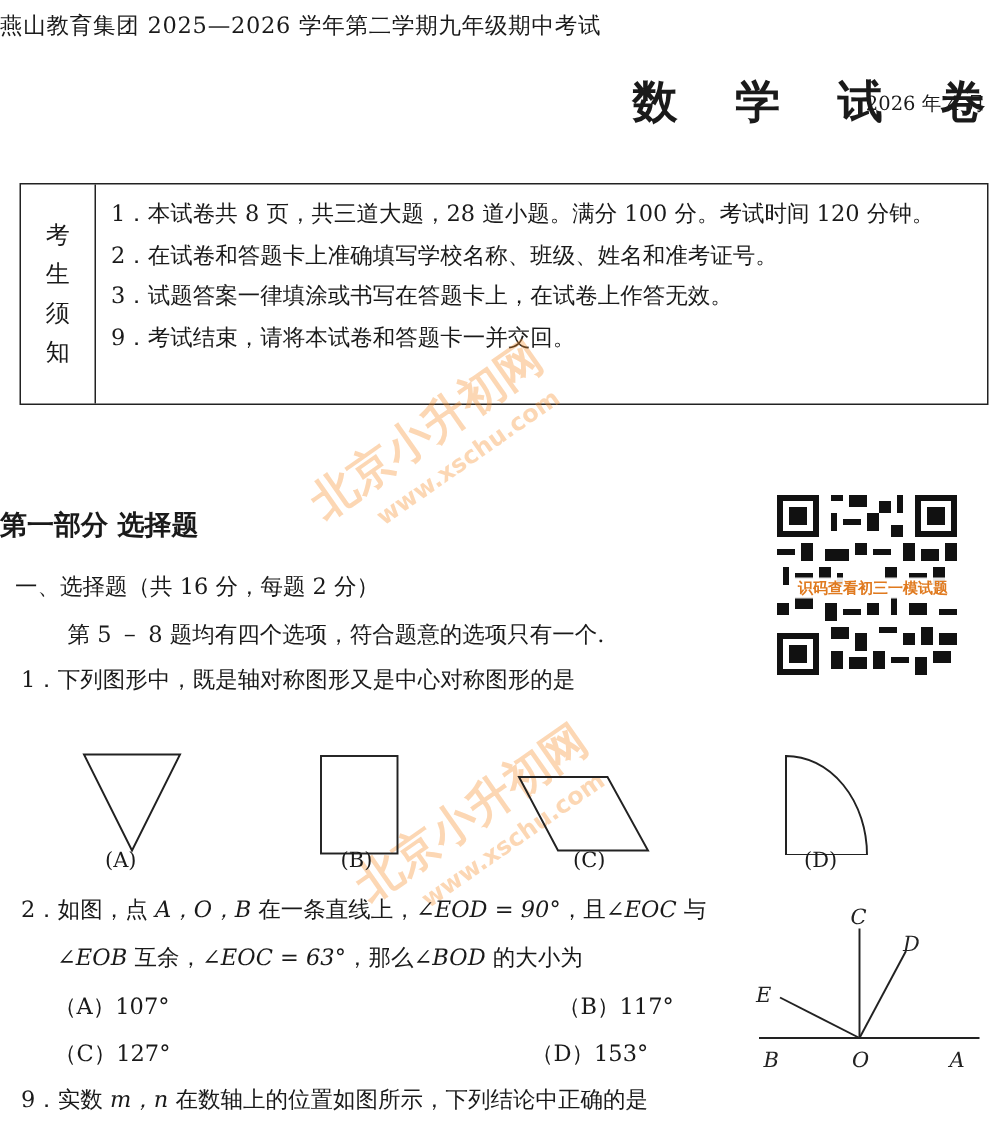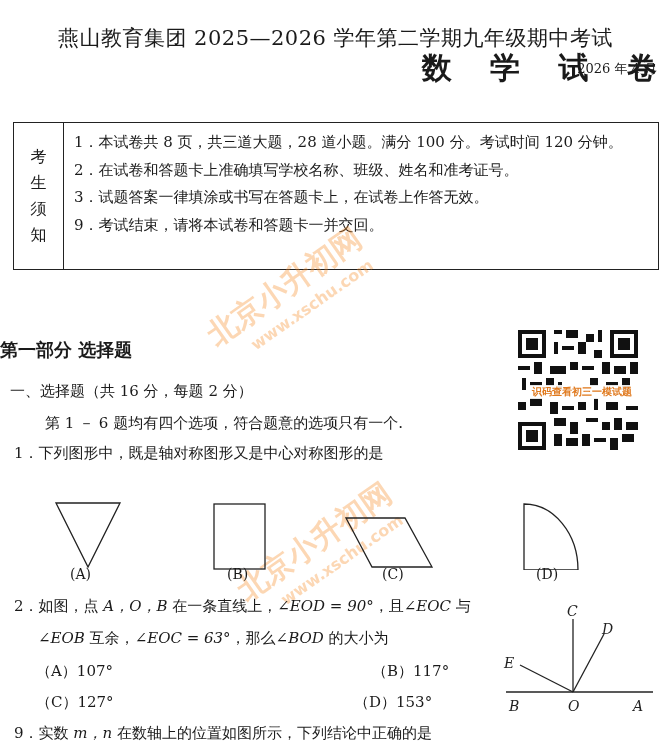--- a/index.html
+++ b/index.html
@@ -2,21 +2,21 @@
 <html><head>
 <meta charset="utf-8">
 <style>
   html, body { margin: 0; padding: 0; background: #ffffff; }
   body {
     width: 671px; height: 756px; position: relative; overflow: hidden;
     font-family: "DejaVu Serif", "Liberation Serif", serif;
     color: #1a1a1a;
   }
   .abs { position: absolute; white-space: nowrap; }
-  .title1 { left: 0; width: 671px; top: 8px; text-align: center; font-size: 21px; letter-spacing: 0.5px; margin-top: 16px; }
+  .title1 { left: 0; width: 671px; top: 8px; text-align: left; font-size: 15px; letter-spacing: 0.5px; }
   .title2 { left: 0; width: 671px; top: 48px; text-align: right; font-size: 30px; font-weight: bold; letter-spacing: 14px; }
   .date { right: 14px; top: 60px; font-size: 13px; }
 
   .notice {
     position: absolute; left: 13px; top: 122px; width: 646px; height: 148px;
     border: 1.5px solid #222; box-sizing: border-box; display: flex;
   }
   .notice-label {
     width: 49px; border-right: 1.5px solid #222; display: flex; flex-direction: column;
     align-items: center; justify-content: center; font-size: 16px; line-height: 26px;
@@ -79,21 +79,21 @@
   <span class="wm-main">北京小升初网</span>
   <span class="wm-sub">www.xschu.com</span>
 </div>
 <div class="watermark" style="left:230px; top:520px;">
   <span class="wm-main">北京小升初网</span>
   <span class="wm-sub">www.xschu.com</span>
 </div>
 
 <div class="abs section-title">第一部分   选择题</div>
 <div class="abs sec-head">一、选择题（共 16 分，每题 2 分）</div>
-<div class="abs sec-instr">第 1 － 6 题均有四个选项，符合题意的选项只有一个.</div>
+<div class="abs sec-instr">第 5 － 8 题均有四个选项，符合题意的选项只有一个.</div>
 
 <div class="qr">
   <svg width="128" height="128" viewBox="0 0 32 32" shape-rendering="crispEdges">
     <rect width="32" height="32" fill="#fff"></rect>
     <g fill="#111">
       <rect x="1" y="1" width="7" height="7"></rect>
         <rect x="2" y="2" width="5" height="5" fill="#fff"></rect>
         <rect x="3" y="3" width="3" height="3"></rect>
       <rect x="24" y="1" width="7" height="7"></rect>
         <rect x="25" y="2" width="5" height="5" fill="#fff"></rect>

